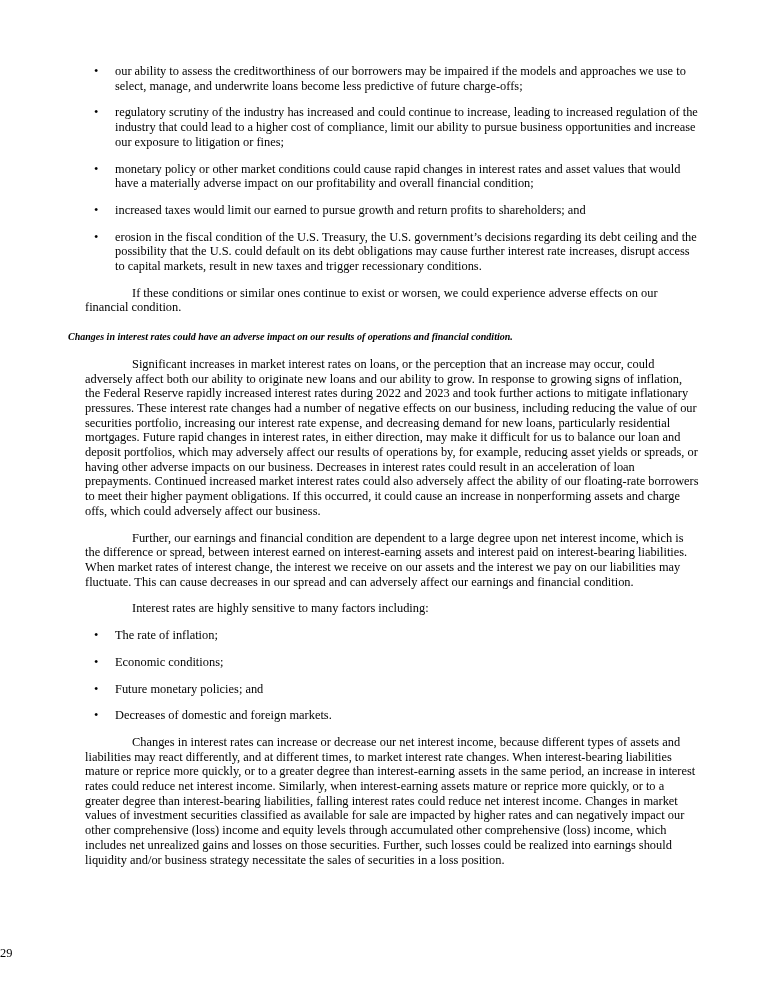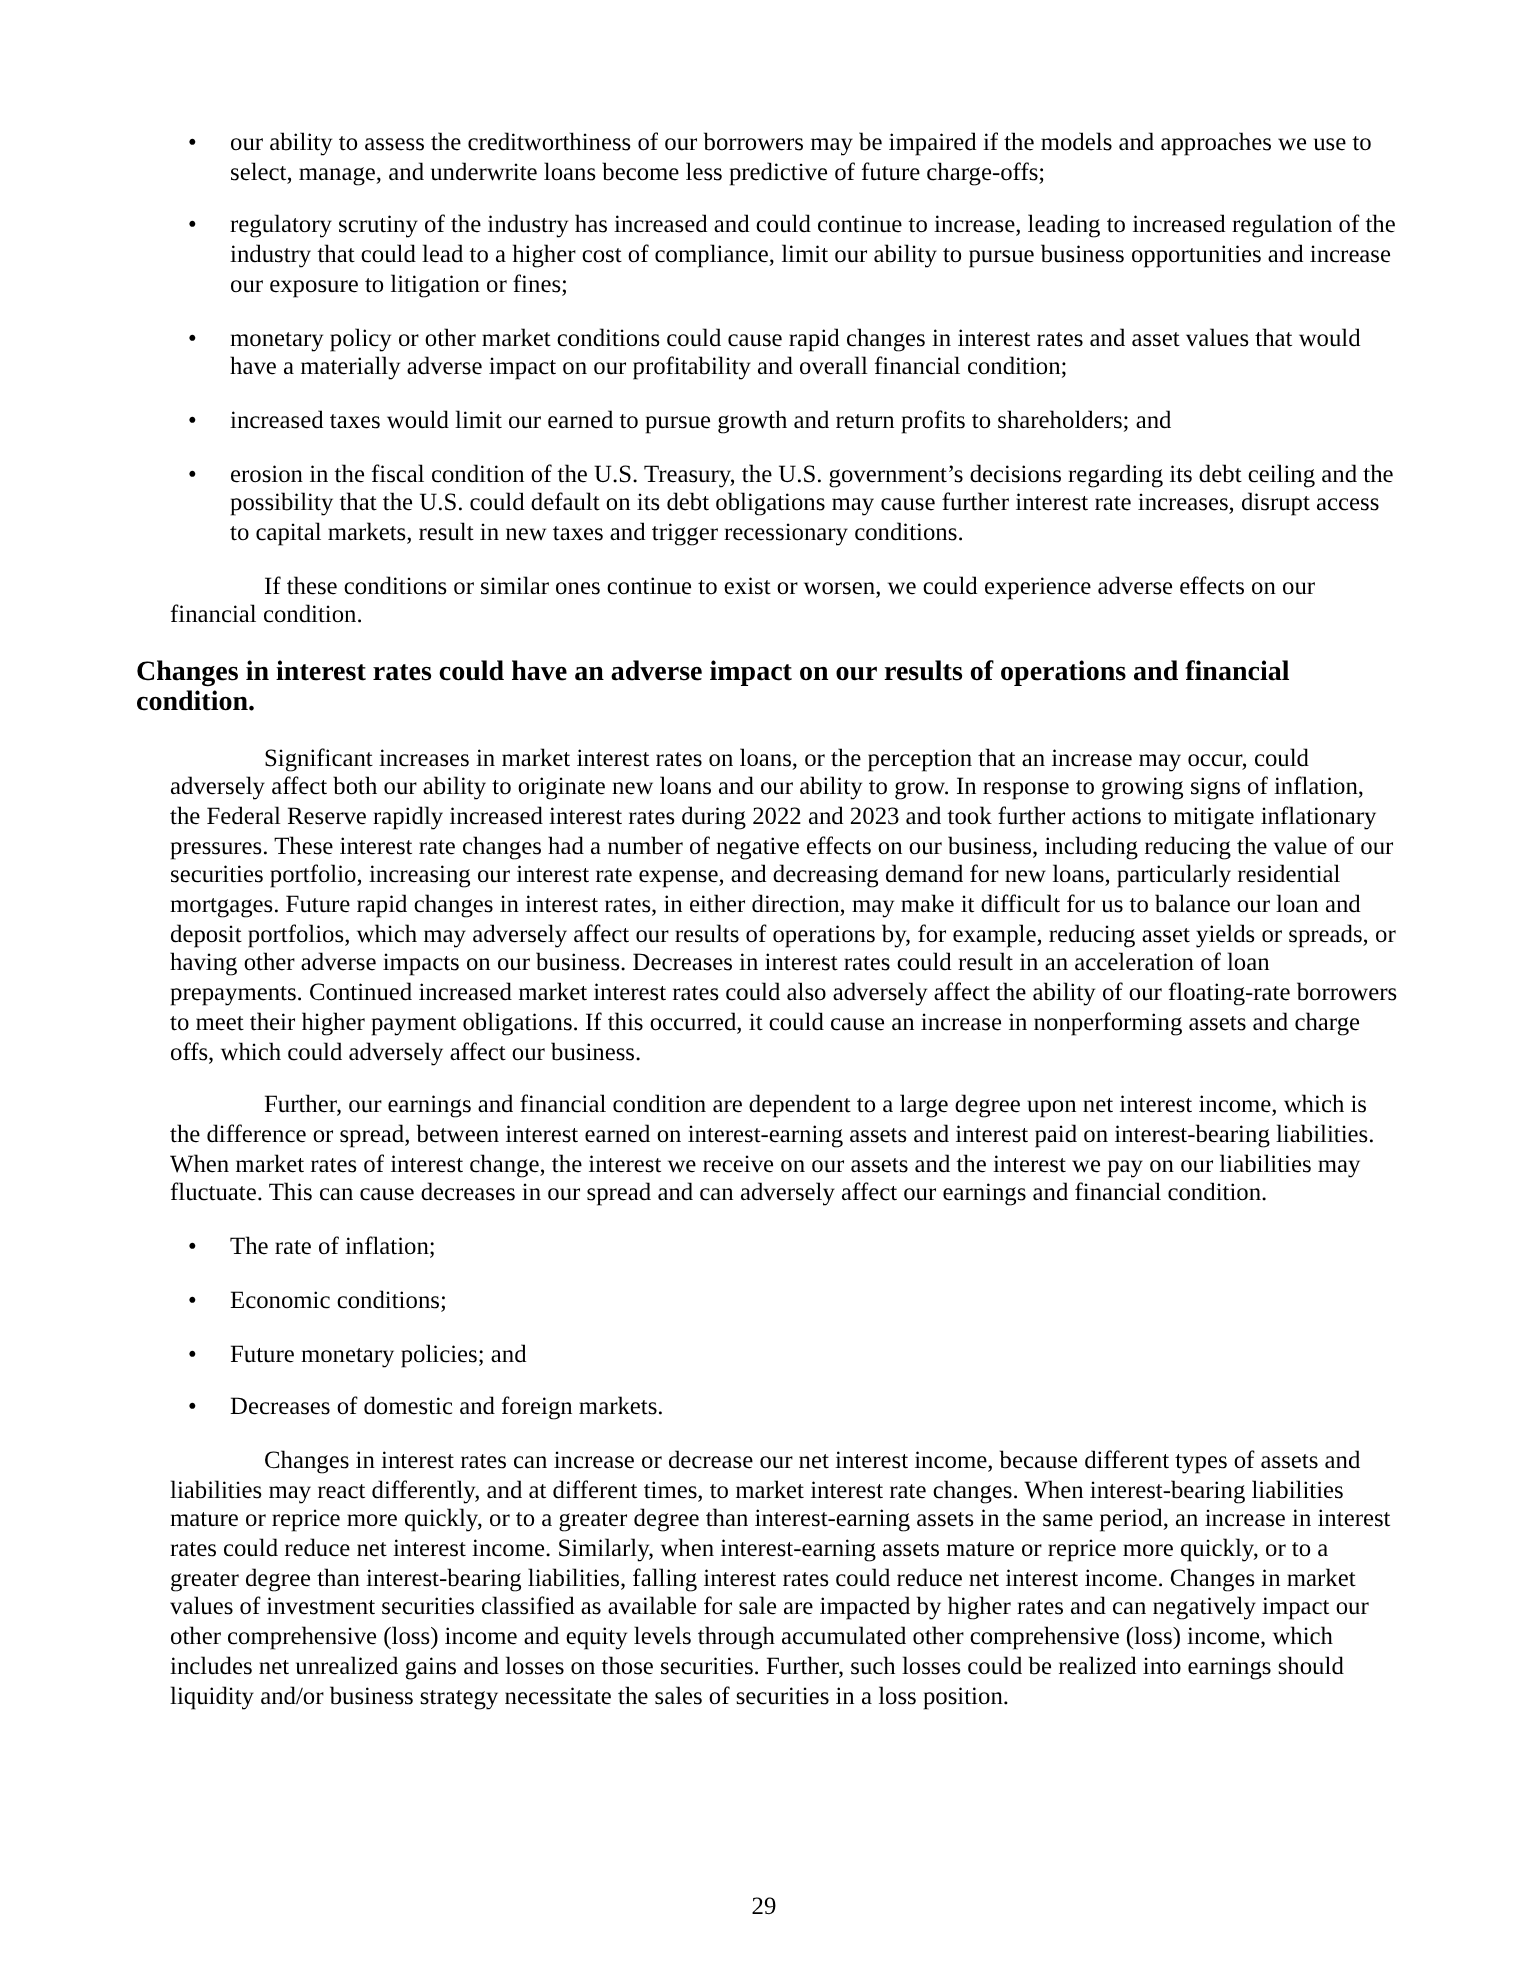--- a/index.html
+++ b/index.html
@@ -37,29 +37,29 @@
   .bullet-item .btext {
     flex: 1;
   }
   .para {
     margin: 0 0 12px 17px;
     text-indent: 47px;
   }
   .heading {
     margin: 15px 0 12px 0;
     font-weight: bold;
-    font-size: 14px;
+    font-style: italic;
+    font-size: 10px;
     line-height: 14.7px;
   }
   .page-number {
     position: absolute;
     top: 946px;
     left: 0;
     width: 764px;
-    text-align: center;
   }
 </style>
 </head>
 <body>
 
 <div class="page">
 
   <ul class="bullet-list">
     <li class="bullet-item">
       <span class="glyph">•</span>
@@ -84,20 +84,21 @@
   </ul>
 
   <p class="para">If these conditions or similar ones continue to exist or worsen, we could experience adverse effects on our financial condition.</p>
 
   <h3 class="heading">Changes in interest rates could have an adverse impact on our results of operations and financial condition.</h3>
 
   <p class="para">Significant increases in market interest rates on loans, or the perception that an increase may occur, could adversely affect both our ability to originate new loans and our ability to grow. In response to growing signs of inflation, the Federal Reserve rapidly increased interest rates during 2022 and 2023 and took further actions to mitigate inflationary pressures. These interest rate changes had a number of negative effects on our business, including reducing the value of our securities portfolio, increasing our interest rate expense, and decreasing demand for new loans, particularly residential mortgages. Future rapid changes in interest rates, in either direction, may make it difficult for us to balance our loan and deposit portfolios, which may adversely affect our results of operations by, for example, reducing asset yields or spreads, or having other adverse impacts on our business. Decreases in interest rates could result in an acceleration of loan prepayments. Continued increased market interest rates could also adversely affect the ability of our floating-rate borrowers to meet their higher payment obligations. If this occurred, it could cause an increase in nonperforming assets and charge offs, which could adversely affect our business.</p>
 
   <p class="para">Further, our earnings and financial condition are dependent to a large degree upon net interest income, which is the difference or spread, between interest earned on interest-earning assets and interest paid on interest-bearing liabilities. When market rates of interest change, the interest we receive on our assets and the interest we pay on our liabilities may fluctuate. This can cause decreases in our spread and can adversely affect our earnings and financial condition.</p>
 
+  <p class="para">Interest rates are highly sensitive to many factors including:</p>
 
   <ul class="bullet-list">
     <li class="bullet-item">
       <span class="glyph">•</span>
       <span class="btext">The rate of inflation;</span>
     </li>
     <li class="bullet-item">
       <span class="glyph">•</span>
       <span class="btext">Economic conditions;</span>
     </li>

